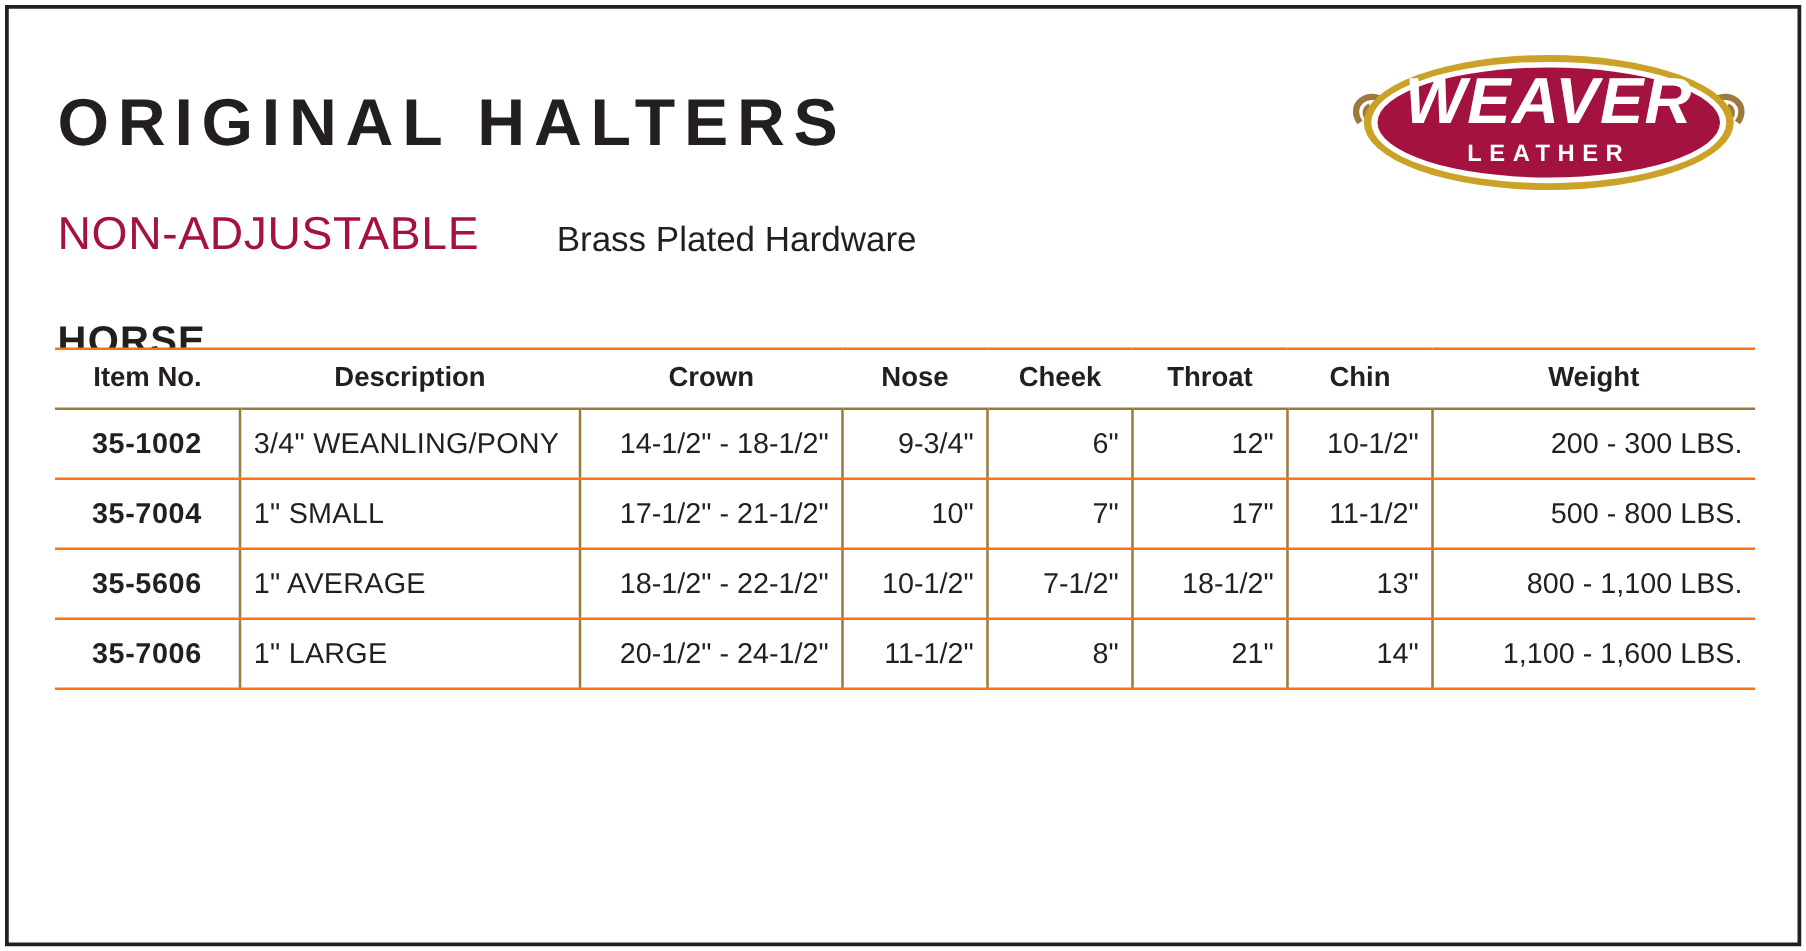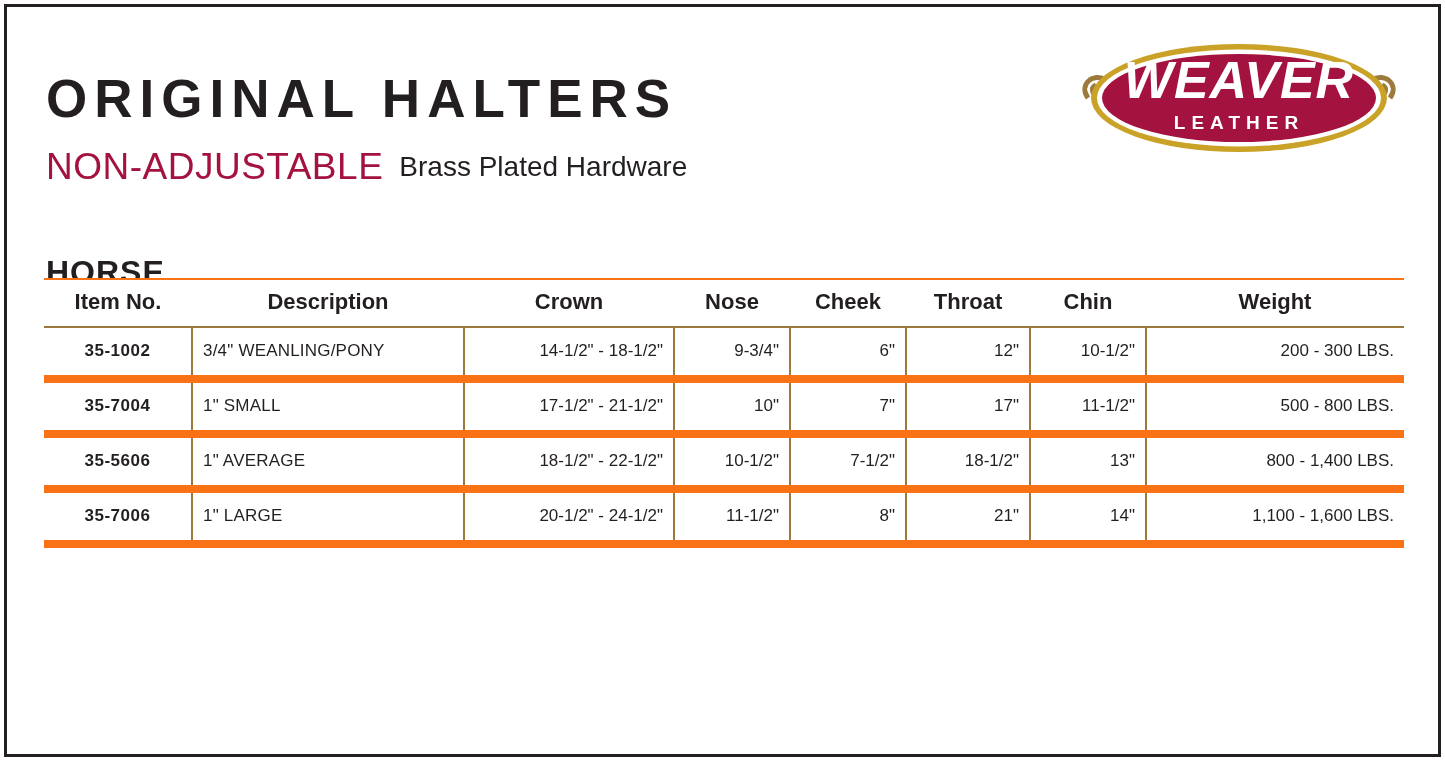--- a/index.html
+++ b/index.html
@@ -50,24 +50,25 @@
     font-size: 53px;
     font-weight: bold;
     letter-spacing: 7px;
     color: #231f20;
     line-height: 1;
     white-space: nowrap;
   }
   .subtitle-row {
     position: absolute;
     left: 2px;
-    top: 116px;
+    top: 136px;
     display: flex;
-    align-items: center;
+    align-items: flex-end;
     white-space: nowrap;
+    gap: 46px;
   }
   .subtitle-main {
     font-size: 37px;
     color: #a4123f;
     letter-spacing: 0.5px;
     font-weight: 400;
   }
   .subtitle-sub {
     font-size: 28px;
     color: #231f20;
@@ -106,24 +107,24 @@
     font-size: 22px;
     font-weight: bold;
     color: #231f20;
     text-align: center;
     padding: 9px 8px 11px 8px;
     border-top: 2px solid #f97316;
     border-bottom: 2px solid #9c7a3c;
     background: #ffffff;
   }
   table.halter-table tbody td {
-    font-size: 17px;
+    font-size: 23px;
     color: #231f20;
     padding: 13px 10px 14px 10px;
-    border-bottom: 8px solid #f97316;
+    border-bottom: 2px solid #f97316;
     border-right: 2px solid #9c7a3c;
     white-space: nowrap;
     overflow: hidden;
   }
   table.halter-table tbody tr td:last-child {
     border-right: none;
     text-align: right;
   }
   td.cell-item {
     font-size: 25px;
@@ -227,21 +228,21 @@
           <td class="cell-weight">500 - 800 LBS.</td>
         </tr>
         <tr>
           <td class="cell-item">35-5606</td>
           <td class="cell-desc">1" AVERAGE</td>
           <td class="cell-num">18-1/2" - 22-1/2"</td>
           <td class="cell-num">10-1/2"</td>
           <td class="cell-num">7-1/2"</td>
           <td class="cell-num">18-1/2"</td>
           <td class="cell-num">13"</td>
-          <td class="cell-weight">800 - 1,400 LBS.</td>
+          <td class="cell-weight">800 - 1,100 LBS.</td>
         </tr>
         <tr>
           <td class="cell-item">35-7006</td>
           <td class="cell-desc">1" LARGE</td>
           <td class="cell-num">20-1/2" - 24-1/2"</td>
           <td class="cell-num">11-1/2"</td>
           <td class="cell-num">8"</td>
           <td class="cell-num">21"</td>
           <td class="cell-num">14"</td>
           <td class="cell-weight">1,100 - 1,600 LBS.</td>

